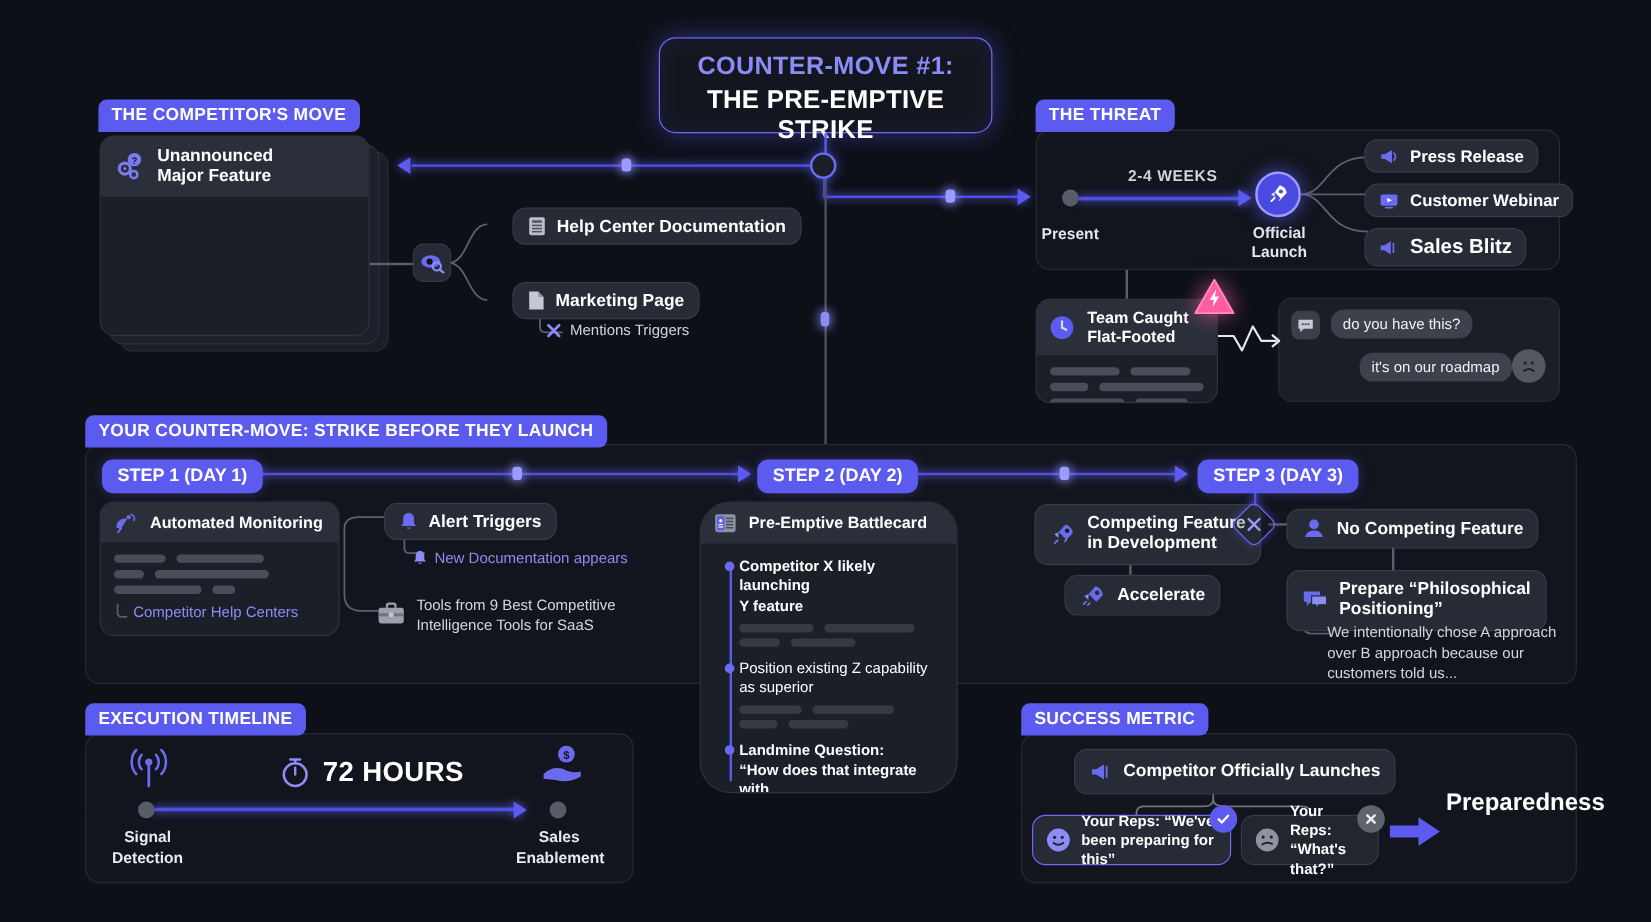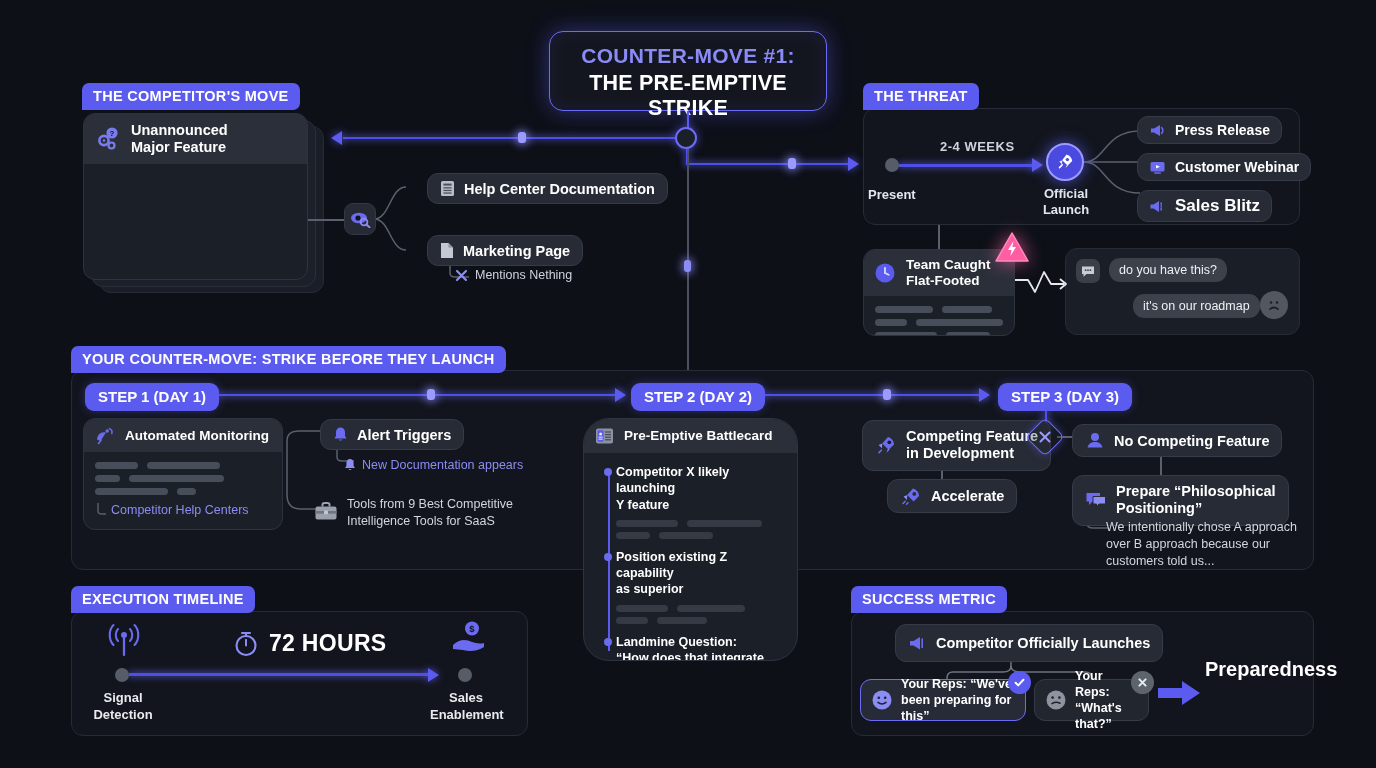--- a/index.html
+++ b/index.html
@@ -188,21 +188,21 @@
   <svg style="position:absolute; left:447px; top:262px; width:24px; height:22px; z-index:2;">
     <path d="M3,0 L3,11 Q3,15 8,15 L22,15" fill="none" stroke="#5a616e" stroke-width="1.5"></path>
   </svg>
   <div style="position:absolute; left:455px; top:268px; display:flex; align-items:center; gap:7px; z-index:4;">
     <span class="icon">
       <svg width="13" height="13" viewBox="0 0 13 13">
         <line x1="2" y1="2" x2="11" y2="11" stroke="#8c8cf5" stroke-width="2.2" stroke-linecap="round"></line>
         <line x1="11" y1="2" x2="2" y2="11" stroke="#8c8cf5" stroke-width="2.2" stroke-linecap="round"></line>
       </svg>
     </span>
-    <span class="lbl">Mentions Nething</span>
+    <span class="lbl">Mentions Triggers</span>
   </div>
 
   <div class="panel-label" style="left:863px; top:83px; font-size:14.5px;">THE THREAT</div>
   <div class="panel" style="left:863px; top:108px; width:437px; height:117px;"></div>
 
   <div class="dot" style="left:885px; top:158px; width:14px; height:14px; background:#565c68;"></div>
   <div class="line glow" style="left:899px; top:164px; width:139px; height:3px;"></div>
   <div class="arrow-r" style="left:1032px; top:158px;"></div>
   <div style="position:absolute; left:940px; top:139px; color:#cfd3dc; font-size:13px; font-weight:bold; letter-spacing:.5px;">2-4 WEEKS</div>
   <div style="position:absolute; left:868px; top:187px; color:#e3e6ec; font-size:13px; font-weight:bold;">Present</div>
@@ -448,21 +448,21 @@
             <div class="skel d" style="width:75px;"></div>
           </div>
         <div class="skel-row" style="margin-top:5px;">
             <div class="skel d" style="width:34px;"></div>
             <div class="skel d" style="width:54px;"></div>
           </div>
       </div>
 
       <div style="position:relative; margin-bottom:10px; padding-left:20px;">
         <span style="position:absolute; left:8px; top:4px; width:8px; height:8px; border-radius:50%; background:#6b6bf0;"></span>
-        <div style="color:#fff; font-size:12.5px; font-weight:bold; line-height:1.3;">
+        <div style="color:#fff; font-size:12.5px; font-weight:normal; line-height:1.3;">
           <span>Position existing Z capability</span><br>
           <span>as superior</span>
         </div>
         <div class="skel-row" style="margin-top:7px;">
             <div class="skel d" style="width:52px;"></div>
             <div class="skel d" style="width:68px;"></div>
           </div>
         <div class="skel-row" style="margin-top:5px;">
             <div class="skel d" style="width:32px;"></div>
             <div class="skel d" style="width:50px;"></div>

